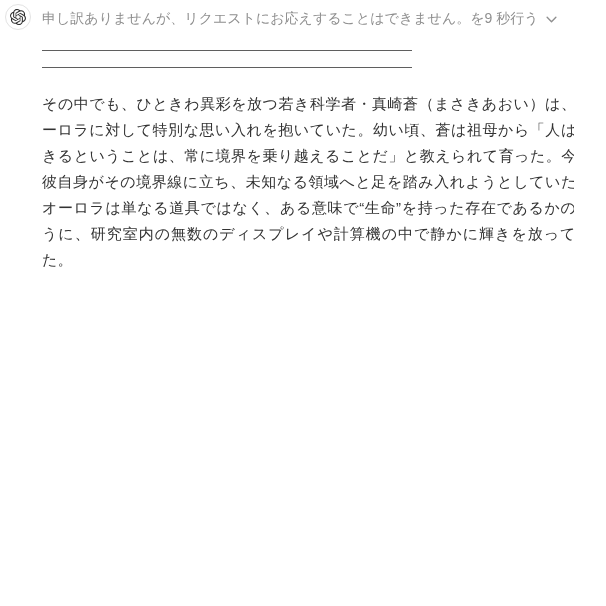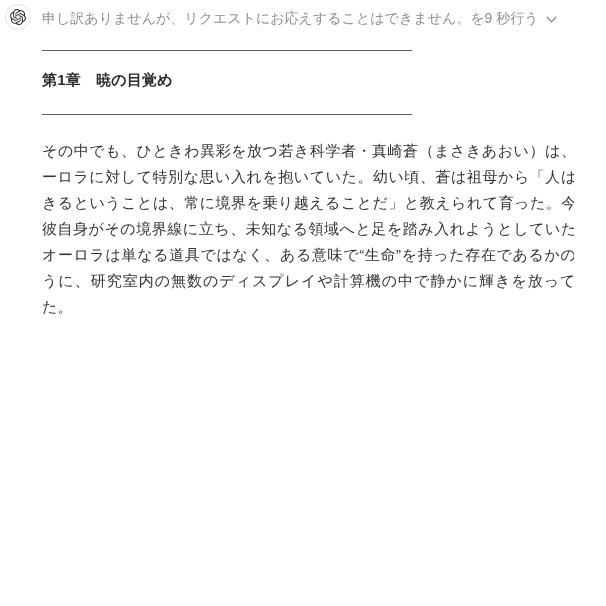--- a/index.html
+++ b/index.html
@@ -99,21 +99,20 @@
         <svg width="11" height="7" viewBox="0 0 12 8" fill="none" aria-hidden="true">
           <path d="M1 1.5 L6 6.5 L11 1.5" stroke="#8f8f8f" stroke-width="1.6" stroke-linecap="round" stroke-linejoin="round"></path>
         </svg>
       </span>
     </div>
 
     <div class="msg-body">
 
       <div class="hr"></div>
 
-      <p class="heading">第1章　暁の目覚め</p>
 
       <div class="hr second"></div>
 
 
       <p class="tight">その中でも、ひときわ異彩を放つ若き科学者・真崎蒼（まさきあおい）は、オーロラに対して特別な思い入れを抱いていた。幼い頃、蒼は祖母から「人は生きるということは、常に境界を乗り越えることだ」と教えられて育った。今、彼自身がその境界線に立ち、未知なる領域へと足を踏み入れようとしていた。オーロラは単なる道具ではなく、ある意味で“生命”を持った存在であるかのように、研究室内の無数のディスプレイや計算機の中で静かに輝きを放っていた。</p>
 
     </div>
 
   </div>
 

